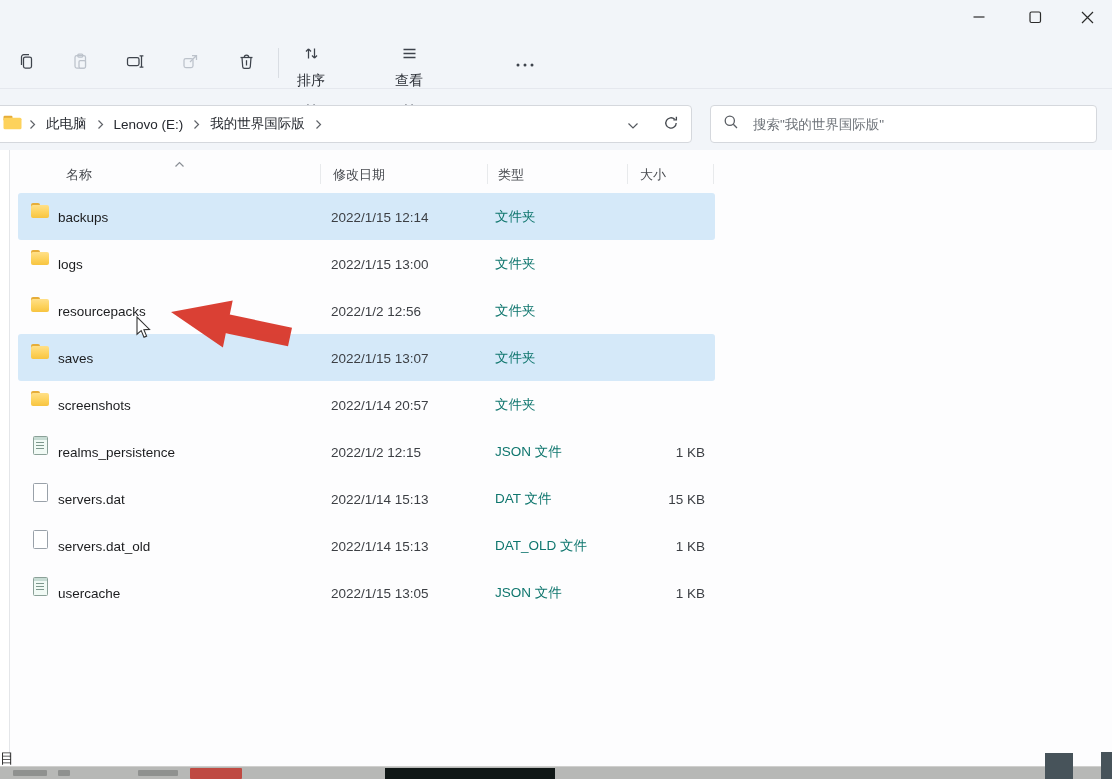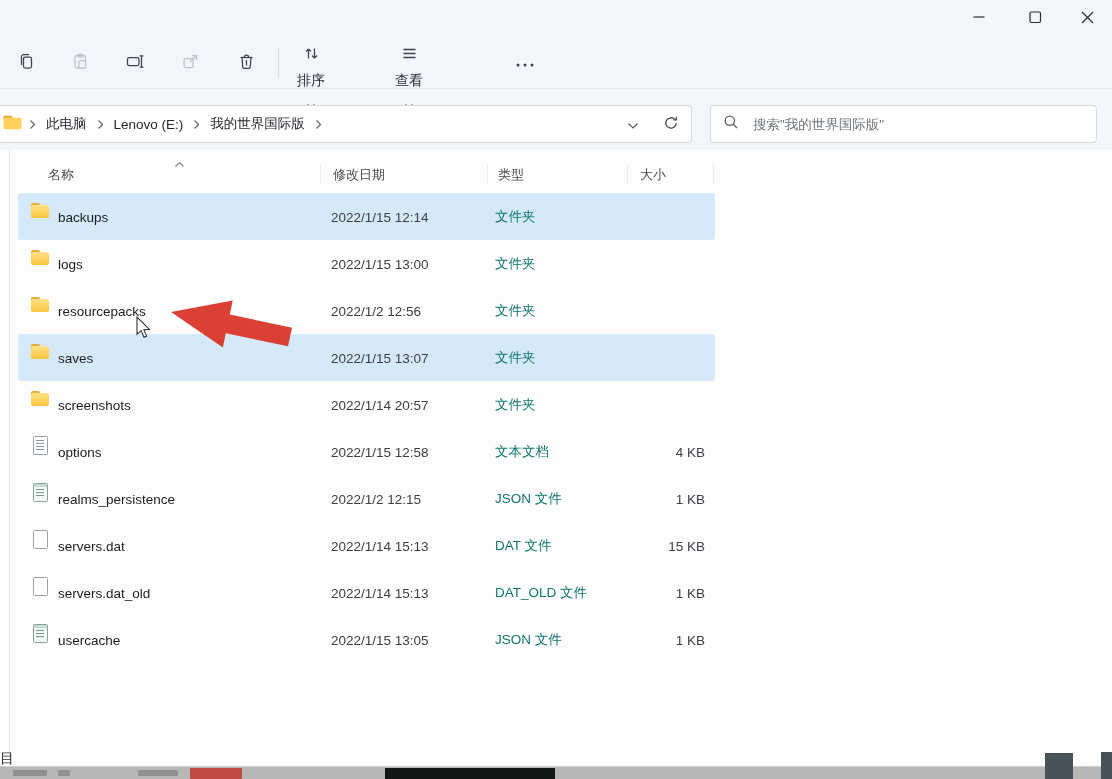--- a/index.html
+++ b/index.html
@@ -31,21 +31,21 @@
              display:flex;align-items:center;padding:0 12px;box-sizing:border-box;gap:12px;}
   .searchbox input{border:none;outline:none;flex:1;font-size:13.5px;font-family:inherit;color:#333;background:transparent;}
   .searchbox input::placeholder{color:#6e7379;}
 
   
   .navpane-edge{position:absolute;left:9px;top:150px;width:1px;height:608px;background:#e4e6e9;}
   .filearea{position:absolute;left:10px;top:150px;width:1102px;height:616px;background:#fdfdfe;}
 
   .listhead{position:absolute;left:18px;top:158px;width:697px;height:32px;font-size:13px;color:#474a4f;}
   .col{position:absolute;top:8px;cursor:default;}
-  .col-name{left:30px;font-family:Liberation Serif, serif;} .col-date{left:315px;} .col-type{left:480px;} .col-size{left:622px;}
+  .col-name{left:48px;font-family:Liberation Serif, serif;} .col-date{left:315px;} .col-type{left:480px;} .col-size{left:622px;}
   .head-sep{position:absolute;top:6px;width:1px;height:20px;background:#e8eaec;}
   .caret-up{position:absolute;left:156px;top:-2px;}
 
   .rows{position:absolute;left:18px;top:193px;width:697px;}
   .row{position:relative;height:47px;display:block;}
   .row.selected{background:#d5e9f9;border-radius:3px;}
   .row .fi{position:absolute;left:12px;top:8px;}
   .row .cell{position:absolute;top:50%;transform:translateY(-50%);font-size:13.5px;white-space:nowrap;}
   .c-name{left:40px;color:#1b1c1e;}
   .c-date{left:313px;color:#3c3f44;}
@@ -275,27 +275,20 @@
     </div>
 
     <div class="row">
       <span class="fi folder"></span>
       <span class="cell c-name">screenshots</span>
       <span class="cell c-date">2022/1/14 20:57</span>
       <span class="cell c-type">文件夹</span>
       <span class="cell c-size"></span>
     </div>
 
-    <div class="row">
-      <span class="fi text"></span>
-      <span class="cell c-name">options</span>
-      <span class="cell c-date">2022/1/15 12:58</span>
-      <span class="cell c-type">文本文档</span>
-      <span class="cell c-size">4 KB</span>
-    </div>
 
     <div class="row">
       <span class="fi json"></span>
       <span class="cell c-name">realms_persistence</span>
       <span class="cell c-date">2022/1/2 12:15</span>
       <span class="cell c-type">JSON 文件</span>
       <span class="cell c-size">1 KB</span>
     </div>
 
     <div class="row">

